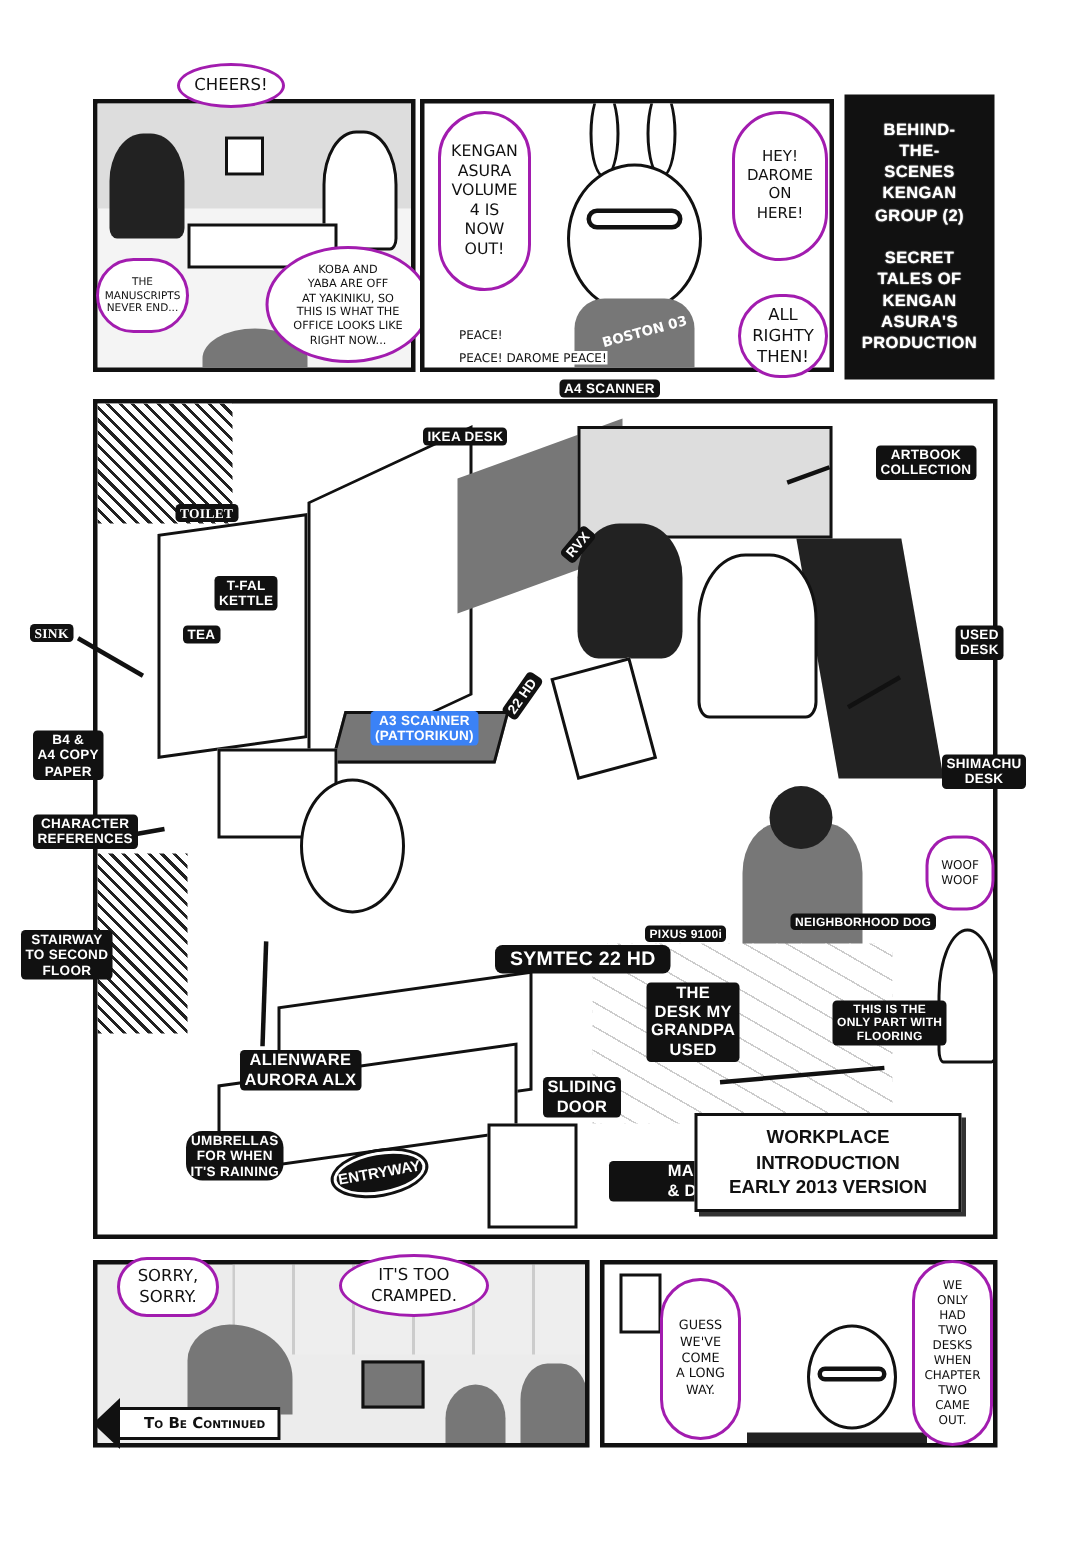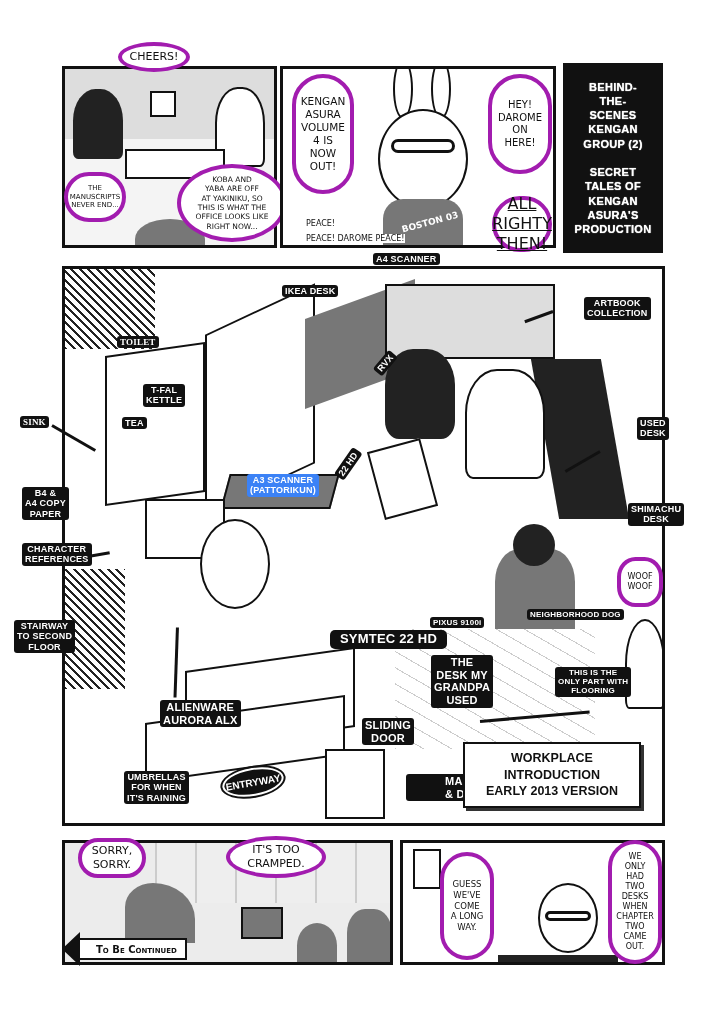--- a/index.html
+++ b/index.html
@@ -1,18 +1,18 @@
 <!DOCTYPE html>
 <html><head>
 <meta charset="utf-8">
 <style>
   * { box-sizing: border-box; margin: 0; padding: 0; }
   body { width: 728px; height: 1029px; background: #ffffff; position: relative; overflow: hidden; font-family: "DejaVu Sans", sans-serif; color: #111; }
   .panel { position: absolute; border: 3px solid #111; background: #f4f4f4; overflow: hidden; }
-  .bubble { position: absolute; background: #fff; border: 4px solid #a21caf; border-radius: 50%; display: flex; align-items: center; justify-content: center; text-align: center; font-family: "DejaVu Sans", sans-serif; font-size: 11px; line-height: 1.25; color: #111; padding: 6px; white-space: pre-line; }
+  .bubble { position: absolute; background: #fff; border: 2px solid #a21caf; border-radius: 50%; display: flex; align-items: center; justify-content: center; text-align: center; font-family: "DejaVu Sans", sans-serif; font-size: 11px; line-height: 1.25; color: #111; padding: 6px; white-space: pre-line; }
   .bubble.tall { border-radius: 40px; }
   .bubble.cloud { border-radius: 30px; border-style: dashed; }
   .label { position: absolute; background: #111; color: #fff; font-family: "Liberation Sans", sans-serif; font-weight: bold; font-size: 9px; line-height: 1.15; padding: 1px 3px; border-radius: 3px; text-align: center; white-space: pre-line; letter-spacing: 0.2px; }
   .label.big { font-size: 13px; padding: 2px 10px; border-radius: 5px; }
   .label.med { font-size: 11px; }
   .title-box { position: absolute; left: 563px; top: 63px; width: 100px; height: 190px; background: #111; display: flex; flex-direction: column; align-items: center; justify-content: center; gap: 14px; }
   .title-box .t { color: #fff; font-family: "Liberation Sans", sans-serif; font-weight: bold; font-size: 11px; line-height: 1.3; text-align: center; white-space: pre-line; text-shadow: 0 0 1px #fff; letter-spacing: 0.3px; }
   .sign { position: absolute; left: 463px; top: 742px; width: 178px; height: 66px; background: #fff; border: 2px solid #111; display: flex; align-items: center; justify-content: center; text-align: center; font-family: "Liberation Sans", sans-serif; font-weight: bold; font-size: 12.5px; line-height: 1.35; white-space: pre-line; box-shadow: 3px 3px 0 #333; }
   .entry { position: absolute; left: 222px; top: 768px; width: 62px; height: 28px; background: #111; color: #fff; border-radius: 50%; border: 2px solid #fff; outline: 2px solid #111; display: flex; align-items: center; justify-content: center; font-family: "Liberation Sans", sans-serif; font-weight: bold; font-size: 10px; transform: rotate(-10deg); }
   .tbc { position: absolute; left: 78px; top: 938px; height: 22px; padding: 0 8px 0 16px; background: #fff; border: 2px solid #111; display: flex; align-items: center; font-family: "DejaVu Sans", sans-serif; font-size: 10px; font-variant: small-caps; font-weight: bold; }
@@ -58,21 +58,21 @@
 <div class="bubble tall" style="left:292px; top:74px; width:62px; height:120px; font-size:10.5px;">KENGAN
 ASURA
 VOLUME
 4 IS
 NOW
 OUT!</div>
 <div class="bubble tall" style="left:488px; top:74px; width:64px; height:100px; font-size:10px;">HEY!
 DAROME
 ON
 HERE!</div>
-<div class="bubble tall" style="left:492px; top:196px; width:60px; height:56px; font-size:16px;text-decoration:underline;">ALL
+<div class="bubble tall" style="left:492px; top:196px; width:60px; height:56px; font-size:11px;">ALL
 RIGHTY
 THEN!</div>
 <div style="position:absolute; left:306px; top:219px; font-size:8px; background:#fff;">PEACE!</div>
 <div style="position:absolute; left:306px; top:234px; font-size:8px; background:#fff;">PEACE! DAROME PEACE!</div>
 
 <div class="title-box">
   <div class="t">BEHIND-
 THE-
 SCENES
 KENGAN
@@ -141,21 +141,21 @@
 DESK MY
 GRANDPA
 USED</div>
 <div class="label" style="left:555px; top:667px; font-size:8px;">THIS IS THE
 ONLY PART WITH
 FLOORING</div>
 <div class="label med" style="left:160px; top:700px;">ALIENWARE
 AURORA ALX</div>
 <div class="label med" style="left:362px; top:718px;">SLIDING
 DOOR</div>
-<div class="label" style="left:124px; top:771px;">UMBRELLAS
+<div class="label" style="left:124px; top:754px;border-radius:11px;">UMBRELLAS
 FOR WHEN
 IT'S RAINING</div>
 <div class="entry">ENTRYWAY</div>
 <div class="label med" style="left:406px; top:774px;padding-left:39px;">MANGA
 &amp; DVDS</div>
 <div class="sign">WORKPLACE
 INTRODUCTION
 EARLY 2013 VERSION</div>
 
 <div class="arrow" style="left:52px; top:424px; width:50px; transform:rotate(30deg);"></div>

